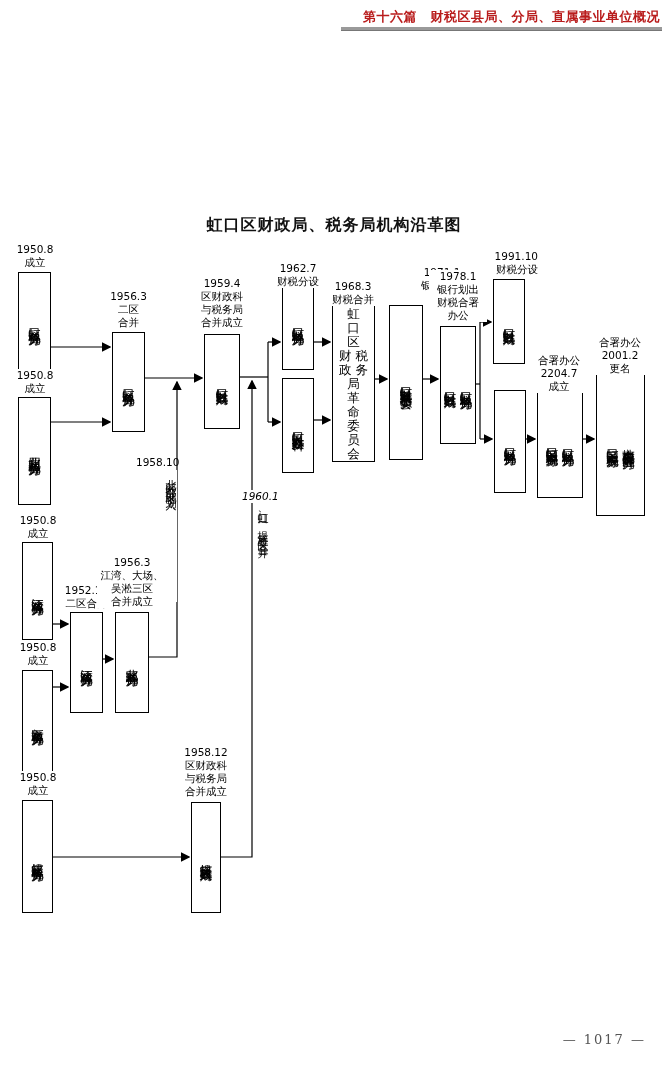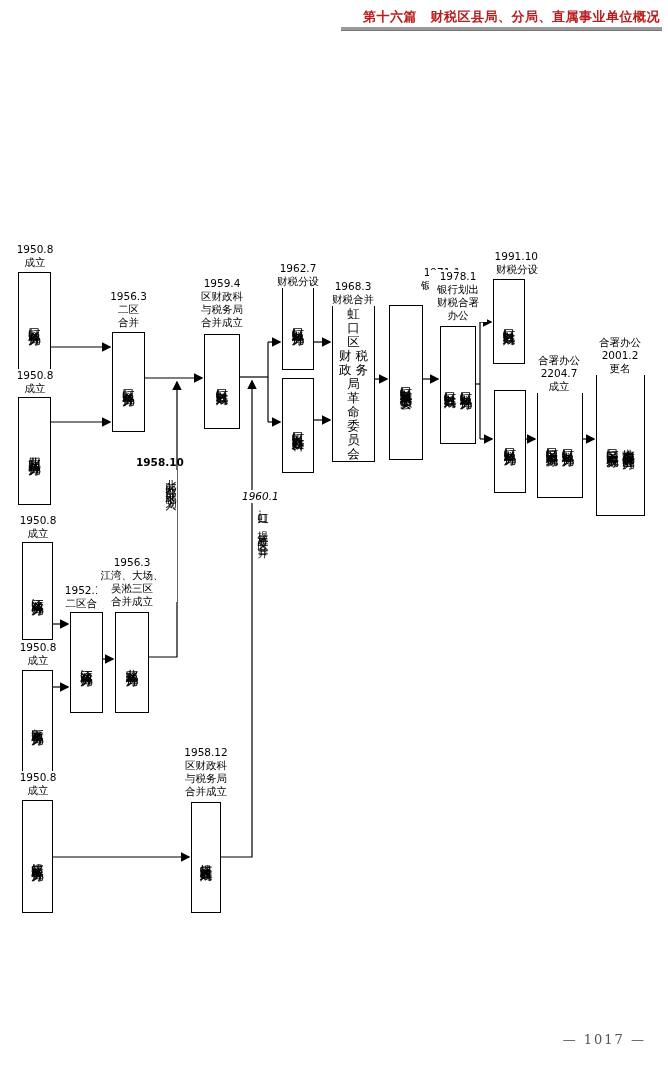--- a/index.html
+++ b/index.html
@@ -25,20 +25,21 @@
           background:#fff;color:#000;white-space:nowrap;}
   .vphrase{position:absolute;writing-mode:vertical-rl;text-orientation:upright;
            font-size:11px;letter-spacing:2.5px;background:#fff;color:#000;}
 </style>
 </head>
 <body>
 
 <div class="page">
   <div class="hdr"><span>第十六篇</span>　<span>财税区县局、分局、直属事业单位概况</span></div>
   <div class="hdr-rule"></div>
+  <div class="dtitle">虹口区财政局、税务局机构沿革图</div>
 
   <svg id="wires" width="668" height="1070" viewBox="0 0 668 1070">
     <defs>
       <marker id="arw" viewBox="0 0 10 10" refX="8.5" refY="5" markerWidth="8" markerHeight="8" orient="auto-start-reverse">
         <path d="M0,0 L10,5 L0,10 Z" fill="#000"></path>
       </marker>
     </defs>
     <g id="wire-group" stroke="#000" stroke-width="1.2" fill="none">
         <polyline points="51,347 110,347" marker-end="url(#arw)"></polyline>
         <polyline points="51,422 110,422" marker-end="url(#arw)"></polyline>
@@ -152,20 +153,20 @@
         <div class="vtext">虹口区税务分局</div>
       </div>
       <div class="obox" style="left: 537px; top: 386px; width: 46px; height: 112px;">
         <div class="vtext"><span>虹口区税务分局</span><br><span>虹口区国家税务局</span></div>
       </div>
       <div class="dlabel" style="left: 531px; top: 354px; width: 56px;"><span>合署办公</span><br><span>2204.7</span><br><span>成立</span></div>
       <div class="obox" style="left: 596px; top: 370px; width: 49px; height: 146px;">
         <div class="vtext"><span>市地方税务局虹口区分局</span><br><span>虹口区国家税务局</span></div>
       </div>
       <div class="dlabel" style="left: 592px; top: 336px; width: 56px;"><span>合署办公</span><br><span>2001.2</span><br><span>更名</span></div>
-      <div class="dlabel" style="left: 136px; top: 456px; width: 40px; text-align: right; font-weight: bold;">1958.10</div>
+      <div class="dlabel" style="left: 136px; top: 456px; width: 40px; text-align: right;">1958.10</div>
       <div class="vphrase" style="left: 162px; top: 470px; height: 132px;">北郊区部分地区划入</div>
       <div class="dlabel" style="left: 242px; top: 490px; width: 34px; text-align: left; font-style: italic;">1960.1</div>
       <div class="vphrase" style="left: 254px; top: 504px; height: 142px;">虹口、提篮桥二区合并</div>
     </div>
 
   <div class="pagenum">— 1017 —</div>
 </div>
 
 </body></html>

